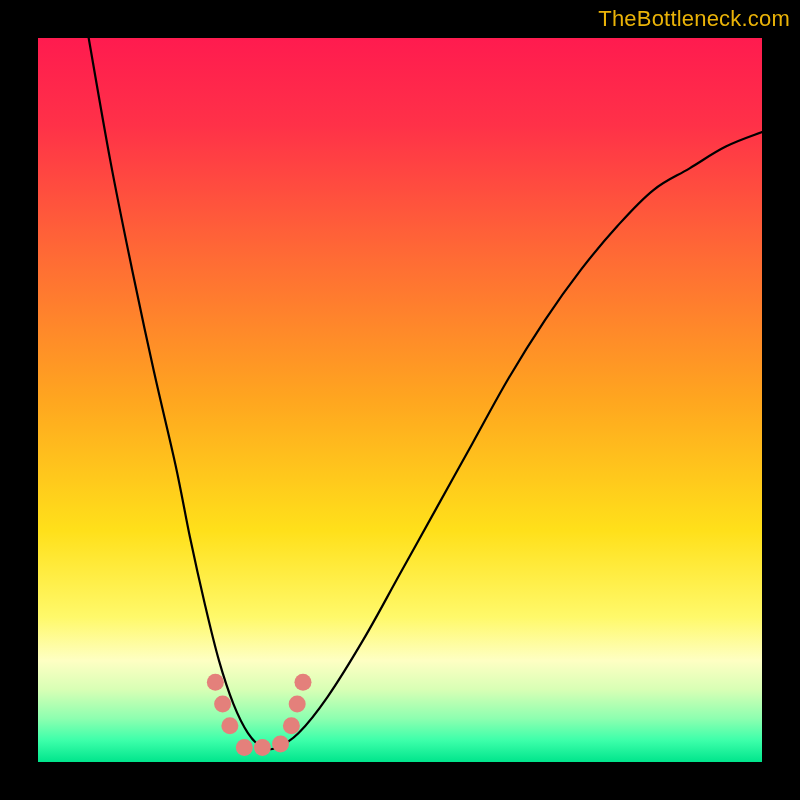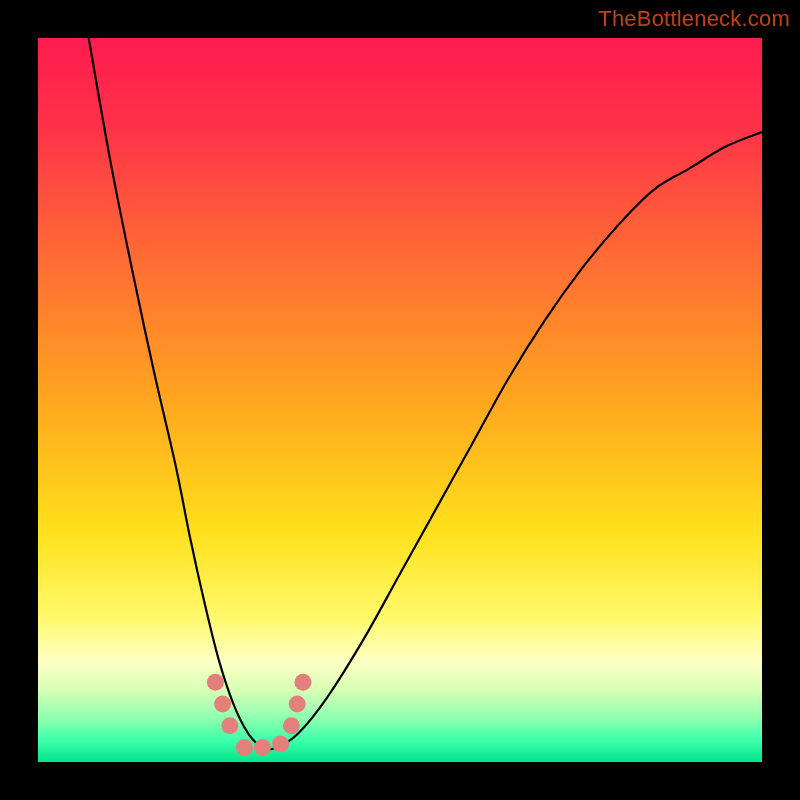--- a/index.html
+++ b/index.html
@@ -23,21 +23,21 @@
     top: 38px;
     left: 38px;
     width: 724px;
     height: 724px;
     overflow: hidden;
   }
   .watermark {
     position: absolute;
     top: 6px;
     right: 10px;
-    color: #c2410c;
+    color: #eab308;
     font-size: 22px;
     font-weight: 400;
     letter-spacing: 0.2px;
   }
   svg { display: block; }
 </style>
 </head>
 <body>
 
 <div class="frame">

